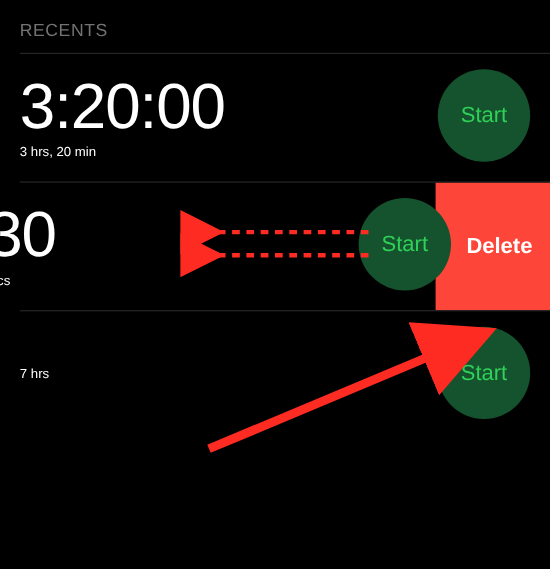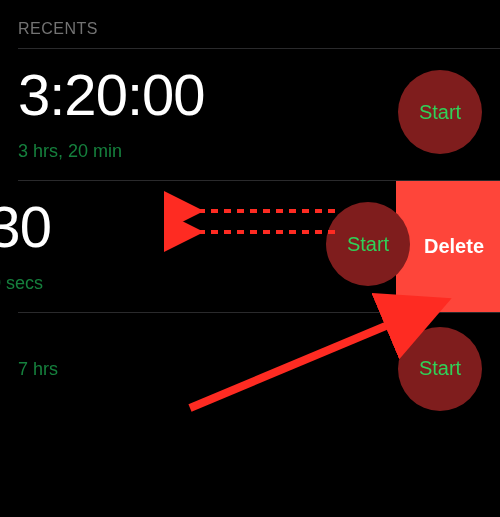--- a/index.html
+++ b/index.html
@@ -31,39 +31,38 @@
     .timer-row {
       display: flex;
       align-items: center;
       justify-content: space-between;
       padding: 14px 18px 18px 18px;
       position: relative;
     }
     .timer-text {
       display: flex;
       flex-direction: column;
-      gap: 12px;
     }
     .timer-time {
       font-size: 58px;
       font-weight: 300;
       letter-spacing: -1px;
       line-height: 1.1;
       color: #fff;
     }
     .timer-desc {
-      font-size: 18px;
-      color: #15803d;
+      font-size: 12px;
+      color: #ffffff;
       margin-top: 2px;
     }
     .start-button {
       width: 84px;
       height: 84px;
       border-radius: 50%;
-      background: #7f1d1d;
+      background: #14532d;
       color: #30d158;
       font-size: 20px;
       display: flex;
       align-items: center;
       justify-content: center;
       font-weight: 400;
       flex-shrink: 0;
       border: none;
       cursor: pointer;
     }

